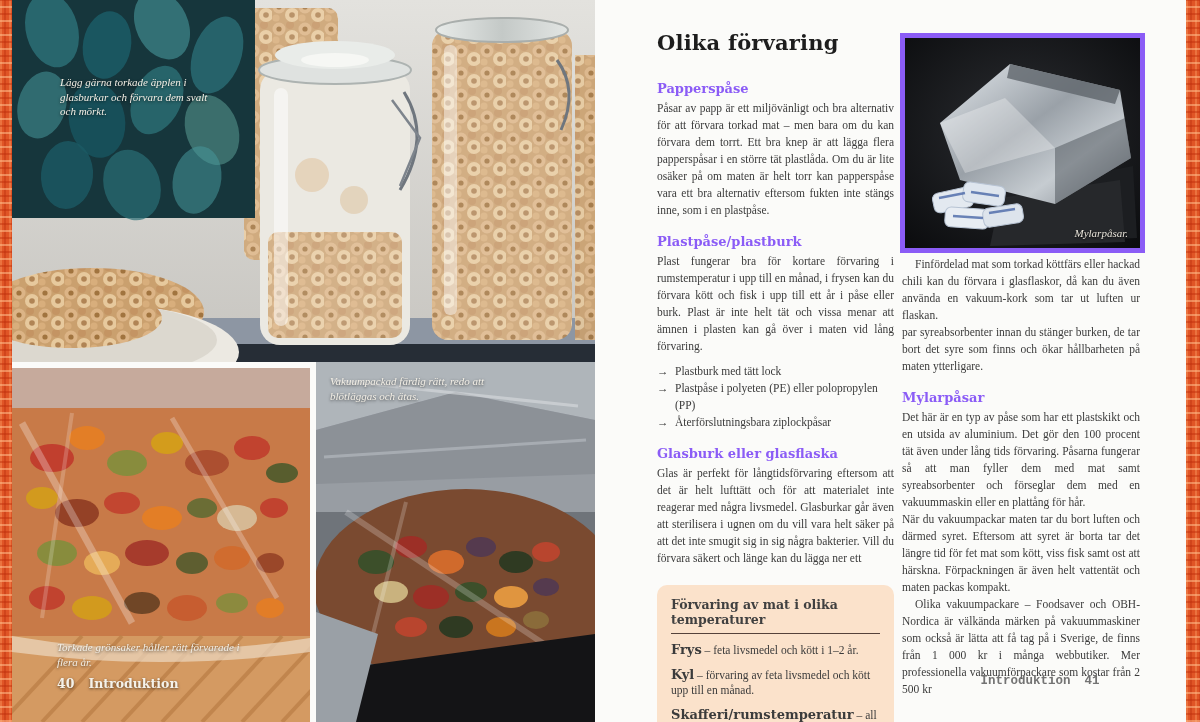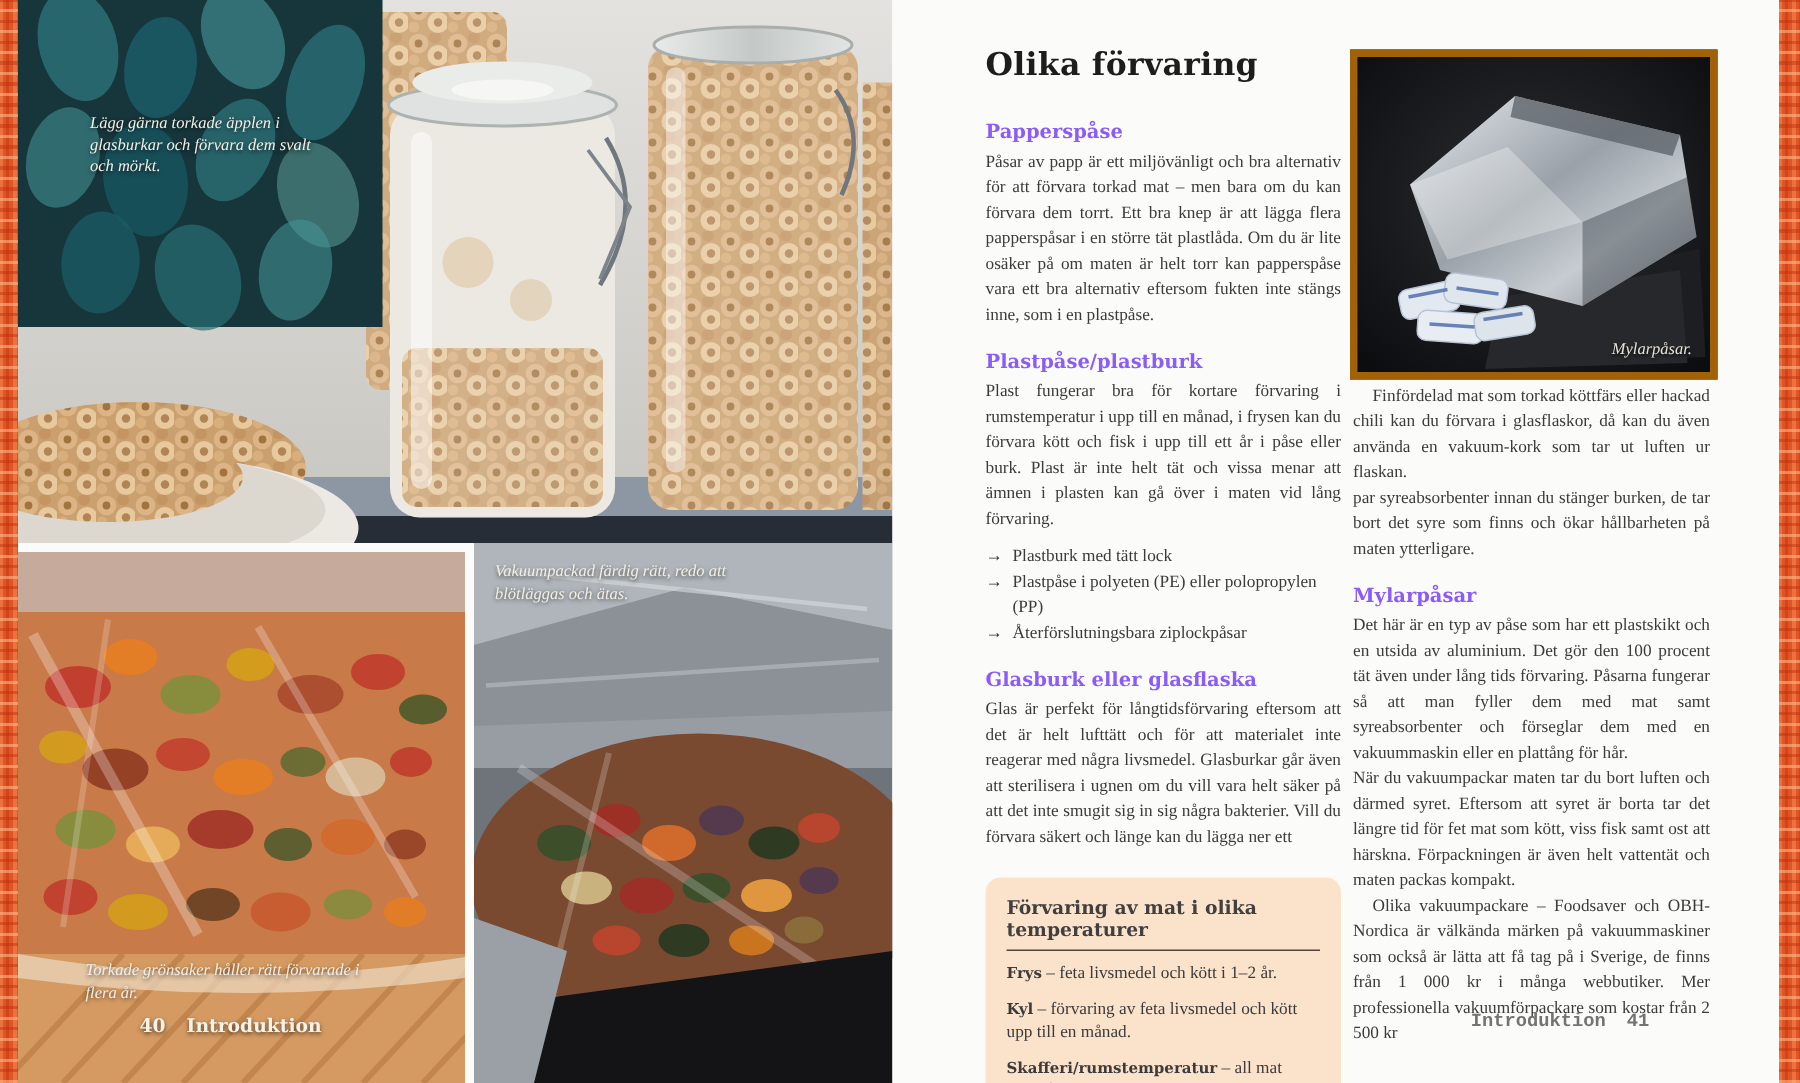--- a/index.html
+++ b/index.html
@@ -11,21 +11,21 @@
       repeating-linear-gradient(0deg, rgba(255,190,140,.55) 0 2px, rgba(0,0,0,0) 2px 7px, rgba(190,45,10,.45) 7px 9px, rgba(0,0,0,0) 9px 14px),
       repeating-linear-gradient(90deg, rgba(255,170,110,.35) 0 2px, rgba(0,0,0,0) 2px 4px, rgba(180,40,10,.35) 4px 6px, rgba(0,0,0,0) 6px 9px);}
   .plaid.left{left:0;width:12px;}
   .plaid.right{left:1186px;width:14px;}
   
   .photo{position:absolute;overflow:hidden;}
   .photo svg{display:block;}
   .photo-jars{left:12px;top:0;width:583px;height:362px;}
   .photo-veg{left:12px;top:368px;width:298px;height:354px;}
   .photo-vac{left:316px;top:362px;width:279px;height:360px;}
-  .photo-mylar{left:900px;top:33px;width:245px;height:220px;border:5px solid #a16207;
+  .photo-mylar{left:900px;top:33px;width:245px;height:220px;border:5px solid #8b5cf6;
                box-sizing:border-box;background:#0b0c0e;}
   
   .caption{position:absolute;font-style:italic;font-size:11px;line-height:14.5px;color:#f3efe6;
            text-shadow:0 1px 3px rgba(0,0,0,.65);}
   .cap-jars{left:60px;top:48px;width:155px;margin-top:27px;}
   .cap-vac{left:330px;top:374px;width:170px;}
   .cap-veg{left:57px;top:640px;width:185px;}
   .cap-mylar{right:12px;bottom:9px;position:absolute;font-style:italic;font-size:11px;
              color:#e8e4da;text-shadow:0 1px 2px rgba(0,0,0,.8);}
   
@@ -41,25 +41,25 @@
   p.body + p.body{margin-top:0;}
   .bullets{margin:8px 0 2px 0;}
   .bullet{display:flex;font-size:11.5px;line-height:17px;}
   .bullet .arrow{width:18px;flex:0 0 18px;color:#2c2c2c;}
   
   .infobox{margin-top:18px;background:#fbe2cb;border-radius:10px;padding:12px 14px 10px 14px;
            box-sizing:border-box;width:237px;}
   .infobox h3{font-family:"DejaVu Serif",serif;font-size:12.5px;font-weight:bold;color:#404040;
               margin:0 0 6px 0;padding-bottom:6px;border-bottom:1.6px solid #55423a;}
   .infobox p{font-size:11.5px;line-height:15.5px;margin:8px 0;}
-  .infobox strong{font-family:"DejaVu Serif",serif;font-size:10px;}
+  .infobox strong{font-family:"DejaVu Serif",serif;font-size:13px;}
   
   .footer-left{position:absolute;left:57px;top:676px;color:#f5f2ea;font-family:"DejaVu Serif",serif;
                font-weight:bold;font-size:12.5px;text-shadow:0 1px 3px rgba(0,0,0,.6);}
-  .footer-left .num{margin-right:14px;margin-left:36px;}
+  .footer-left .num{margin-right:14px;}
   .footer-right{position:absolute;left:940px;top:674px;width:200px;text-align:center;color:#737373;
                 font-family:Liberation Mono, monospace;font-weight:bold;font-size:12.5px;}
   .footer-right .num{margin-left:14px;}
 </style>
 </head>
 <body>
 
 <div class="spread">
 
   <div class="plaid left"></div>

